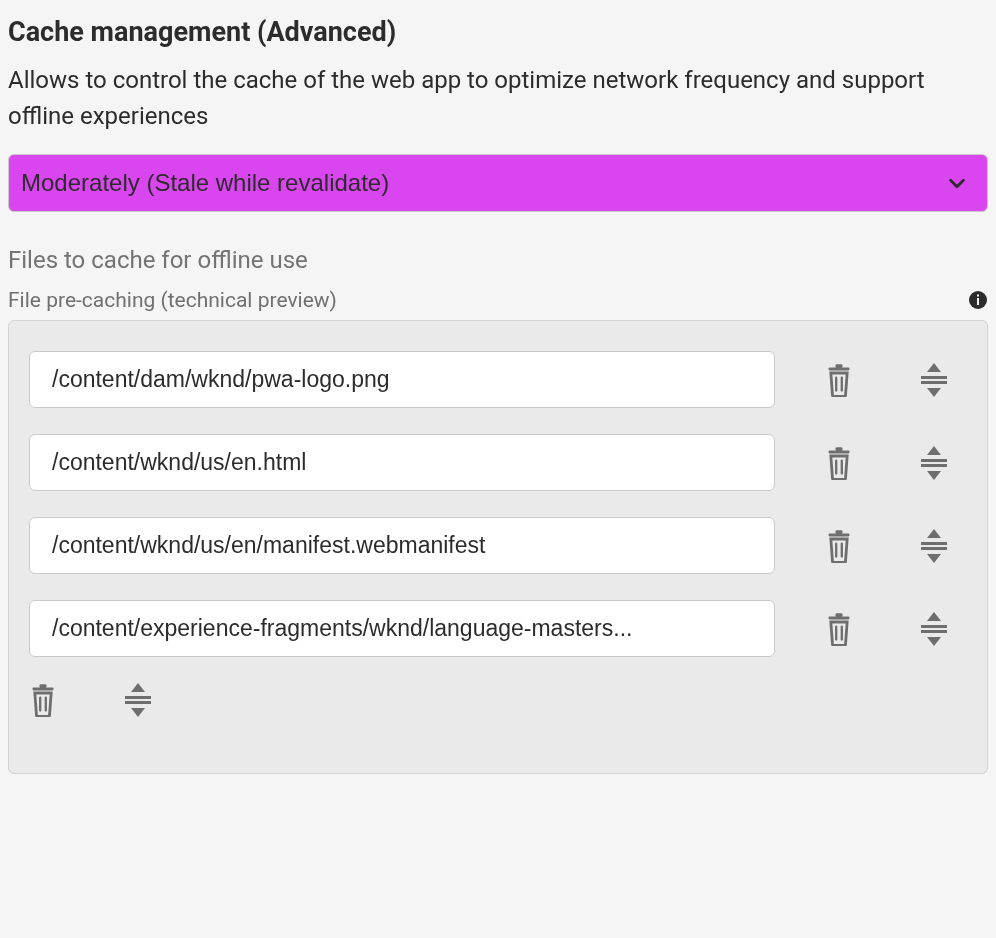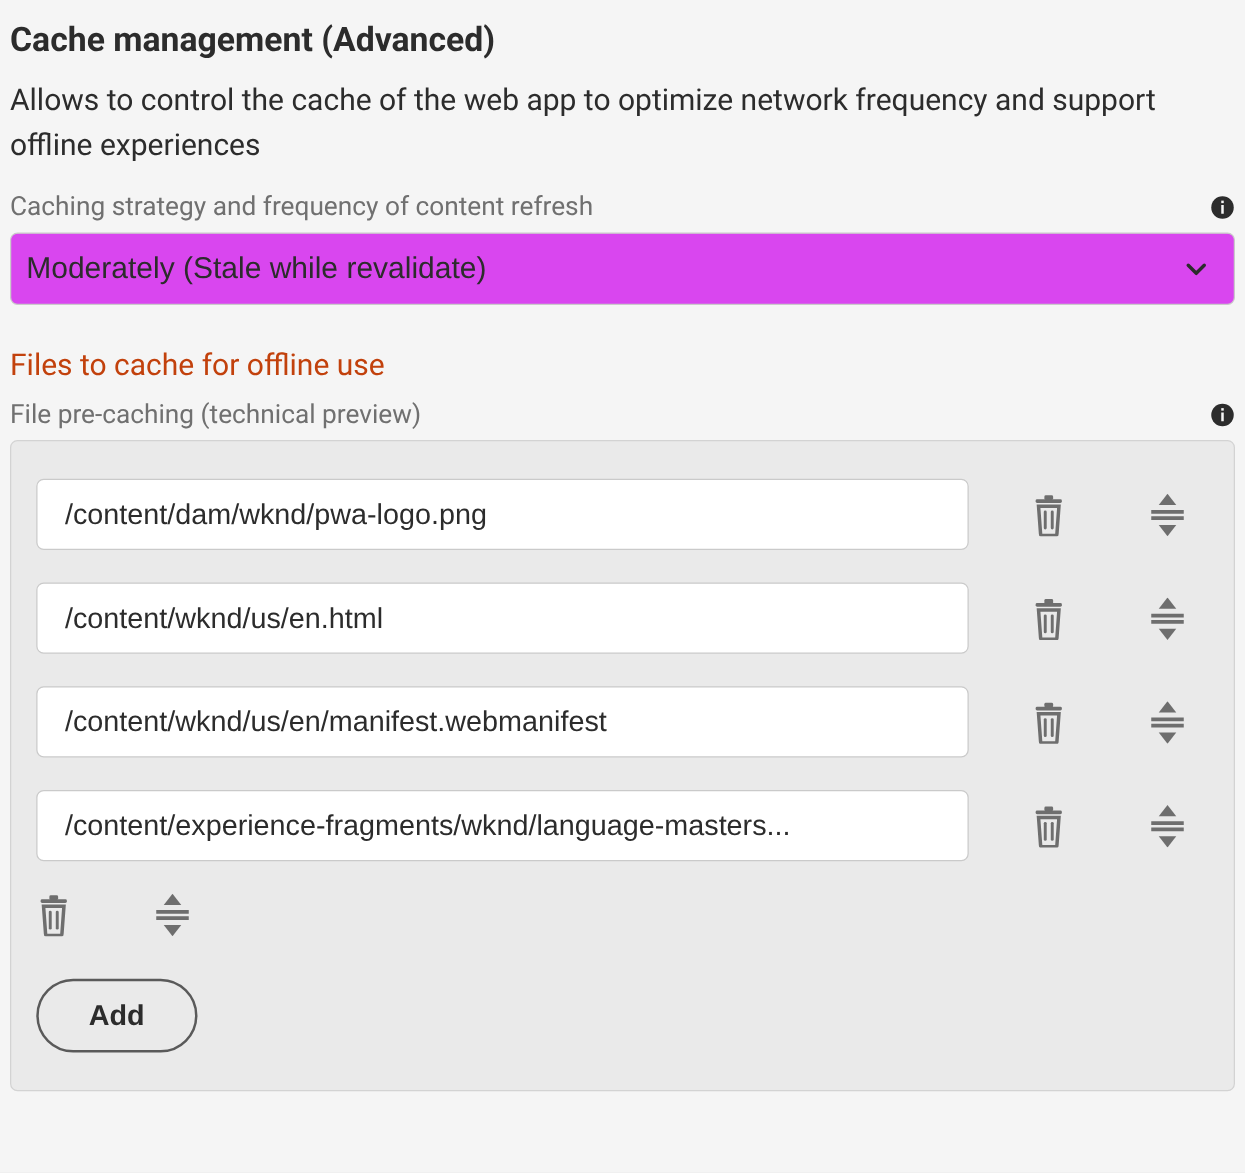--- a/index.html
+++ b/index.html
@@ -63,21 +63,21 @@
     right: 20px;
     top: 50%;
     transform: translateY(-50%);
     width: 22px;
     height: 22px;
     color: #2c2c2c;
     pointer-events: none;
   }
   .subsection-title {
     font-size: 24px;
-    color: #c2410c;
+    color: #737373;
     margin: 34px 0 14px 0;
   }
   .list-panel {
     background: #eaeaea;
     border: 1px solid #d3d3d3;
     border-radius: 6px;
     padding: 30px 30px 30px 20px;
   }
   .list-item {
     display: flex;
@@ -133,30 +133,20 @@
 </style>
 </head>
 <body>
 
 <div class="page">
 
   <h2 class="section-title">Cache management (Advanced)</h2>
 
   <p class="section-desc">Allows to control the cache of the web app to optimize network frequency and support offline experiences</p>
 
-  <div class="field-label-row">
-    <span class="field-label">Caching strategy and frequency of content refresh</span>
-    <span class="info-icon">
-      <svg viewBox="0 0 20 20" fill="currentColor">
-          <circle cx="10" cy="10" r="9"></circle>
-          <rect x="9" y="8" width="2" height="7" fill="#f5f5f5"></rect>
-          <rect x="9" y="4.5" width="2" height="2" fill="#f5f5f5"></rect>
-        </svg>
-    </span>
-  </div>
 
   <div class="select-wrap">
     <button type="button" class="select">Moderately (Stale while revalidate)</button>
     <span class="select-chevron">
       <svg viewBox="0 0 24 24" fill="none" stroke="currentColor" stroke-width="3" stroke-linecap="round" stroke-linejoin="round">
           <polyline points="5 9 12 16 19 9"></polyline>
         </svg>
     </span>
   </div>
 
@@ -287,17 +277,16 @@
           <svg class="reorder-svg" viewBox="0 0 30 34" fill="currentColor">
             <polygon points="15,0 22,9 8,9"></polygon>
             <rect x="2" y="13" width="26" height="3"></rect>
             <rect x="2" y="18" width="26" height="3"></rect>
             <polygon points="15,34 22,25 8,25"></polygon>
           </svg>
         </button>
       </div>
     </div>
 
-    <button type="button" class="add-btn">Add</button>
 
   </div>
 
 </div>
 
 </body></html>

